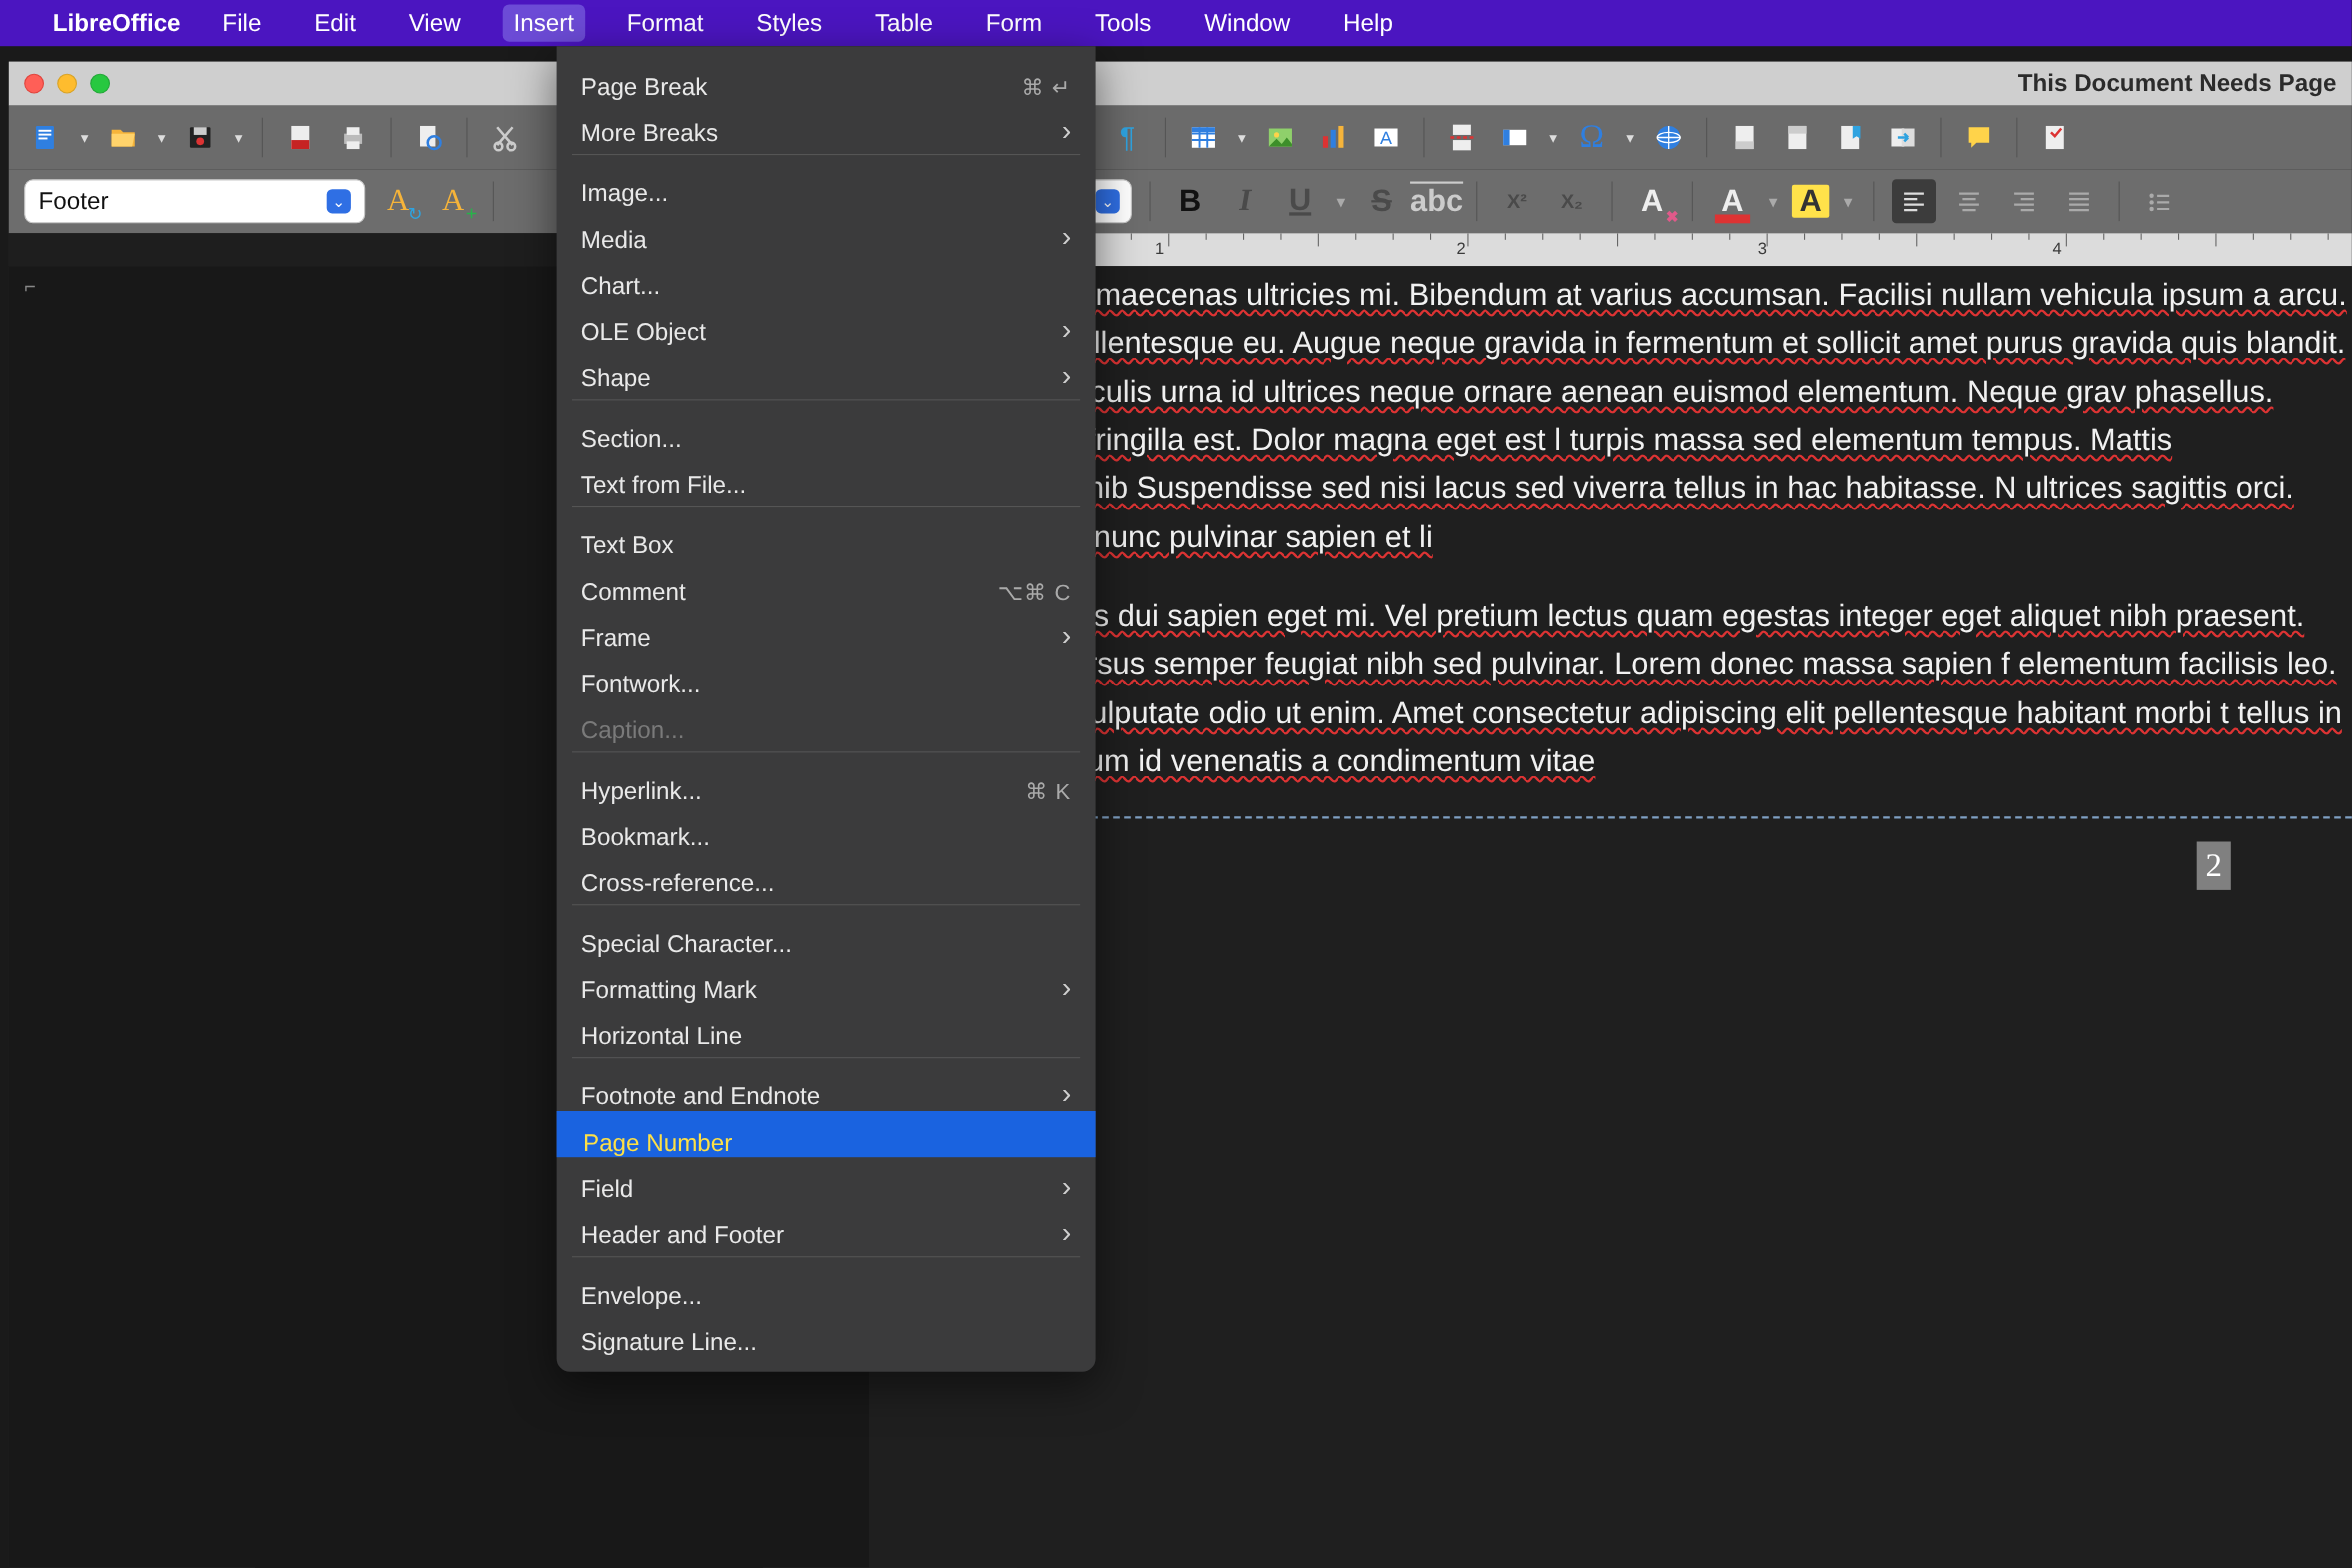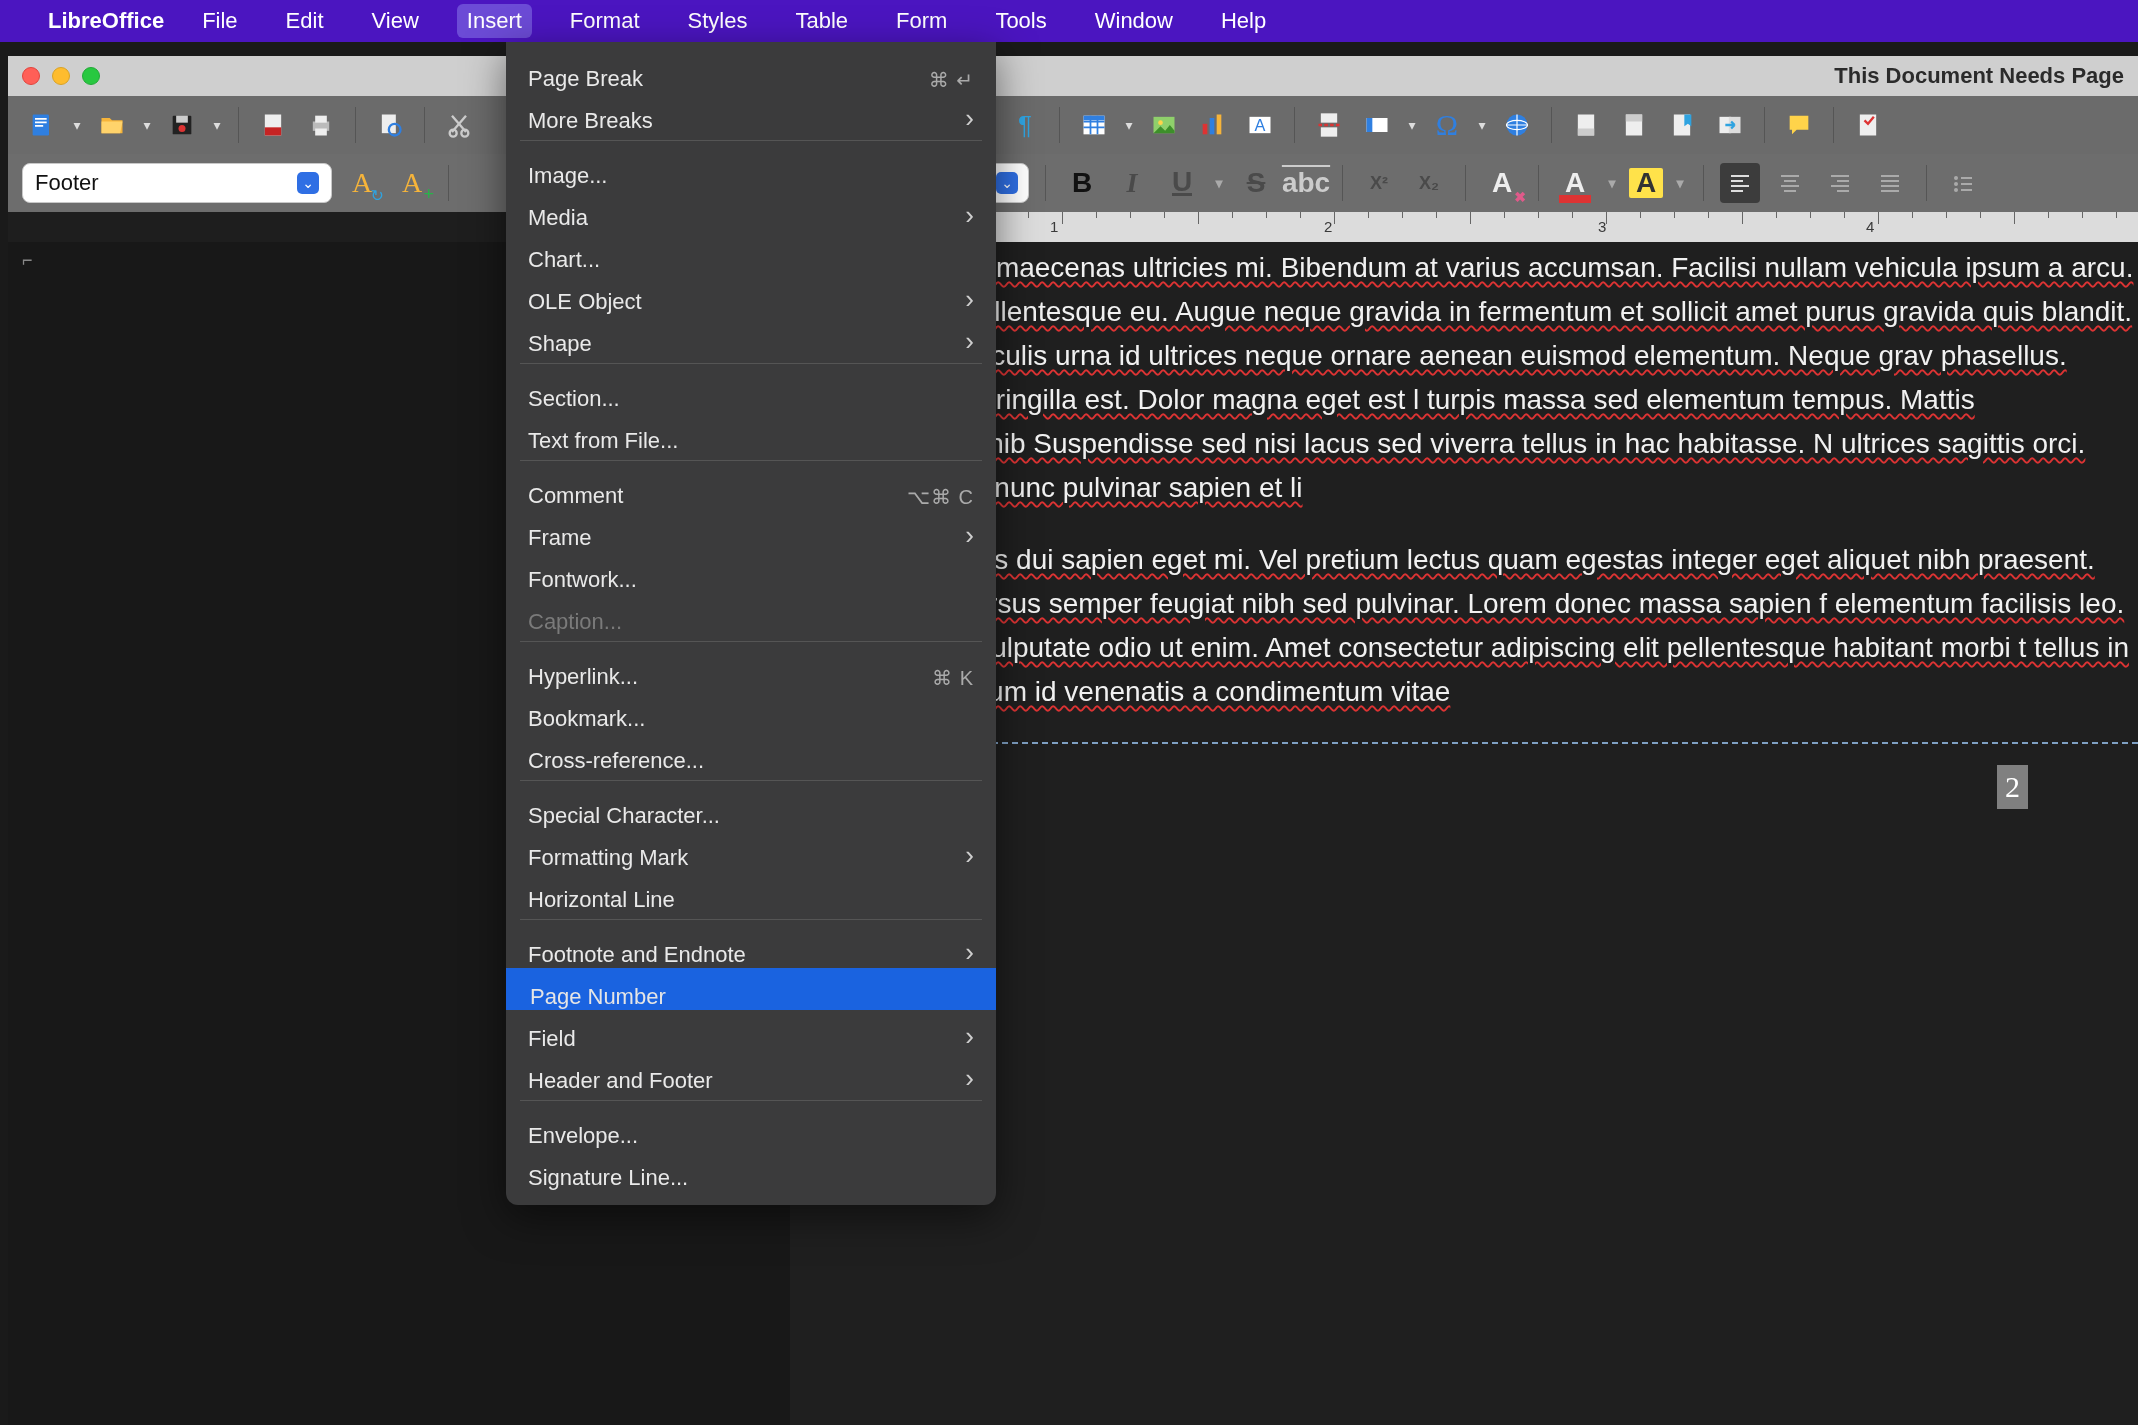--- a/index.html
+++ b/index.html
@@ -160,21 +160,21 @@
   }
   .dropdown .row{
     height:42px;
     display:flex;align-items:flex-end;
     padding:0 22px;
   }
   .dropdown .row .lbl{flex:1;}
   .dropdown .row .hint{color:#aaa;font-size:20px;letter-spacing:1px;}
   .dropdown .row .sub{color:#cfcfcf;font-size:20px;}
   .dropdown .row.disabled{color:#7a7a7a;}
-  .dropdown .row.highlight{background:#1a63e0;color:#e5e5e5;padding-left:24px;}
+  .dropdown .row.highlight{background:#1a63e0;color:#fde047;padding-left:24px;}
   .dropdown hr{border:none;border-top:1px solid #555;margin:6px 14px;}
   .chevR::after{content:"›"; font-size:26px; color:#cfcfcf;}
 
 </style>
 </head>
 <body>
 
 <div class="menubar">
   <span class="apple"></span>
   <span class="appname">LibreOffice</span>
@@ -220,20 +220,23 @@
       <span class="sub chevR"></span>
     </div>
     <hr>
     <div class="row">
       <span class="lbl">Section...</span>
     </div>
     <div class="row">
       <span class="lbl">Text from File...</span>
     </div>
     <hr>
+    <div class="row">
+      <span class="lbl">Text Box</span>
+    </div>
     <div class="row">
       <span class="lbl">Comment</span>
       <span class="hint">⌥⌘ C</span>
     </div>
     <div class="row">
       <span class="lbl">Frame</span>
       <span class="sub chevR"></span>
     </div>
     <div class="row">
       <span class="lbl">Fontwork...</span>

